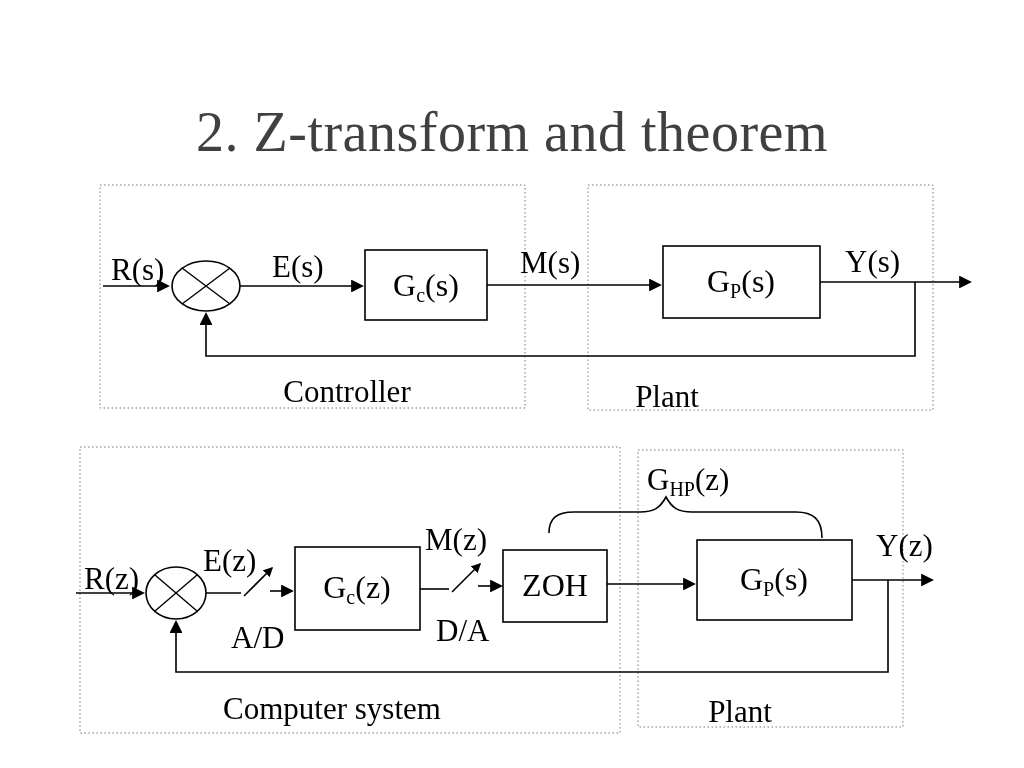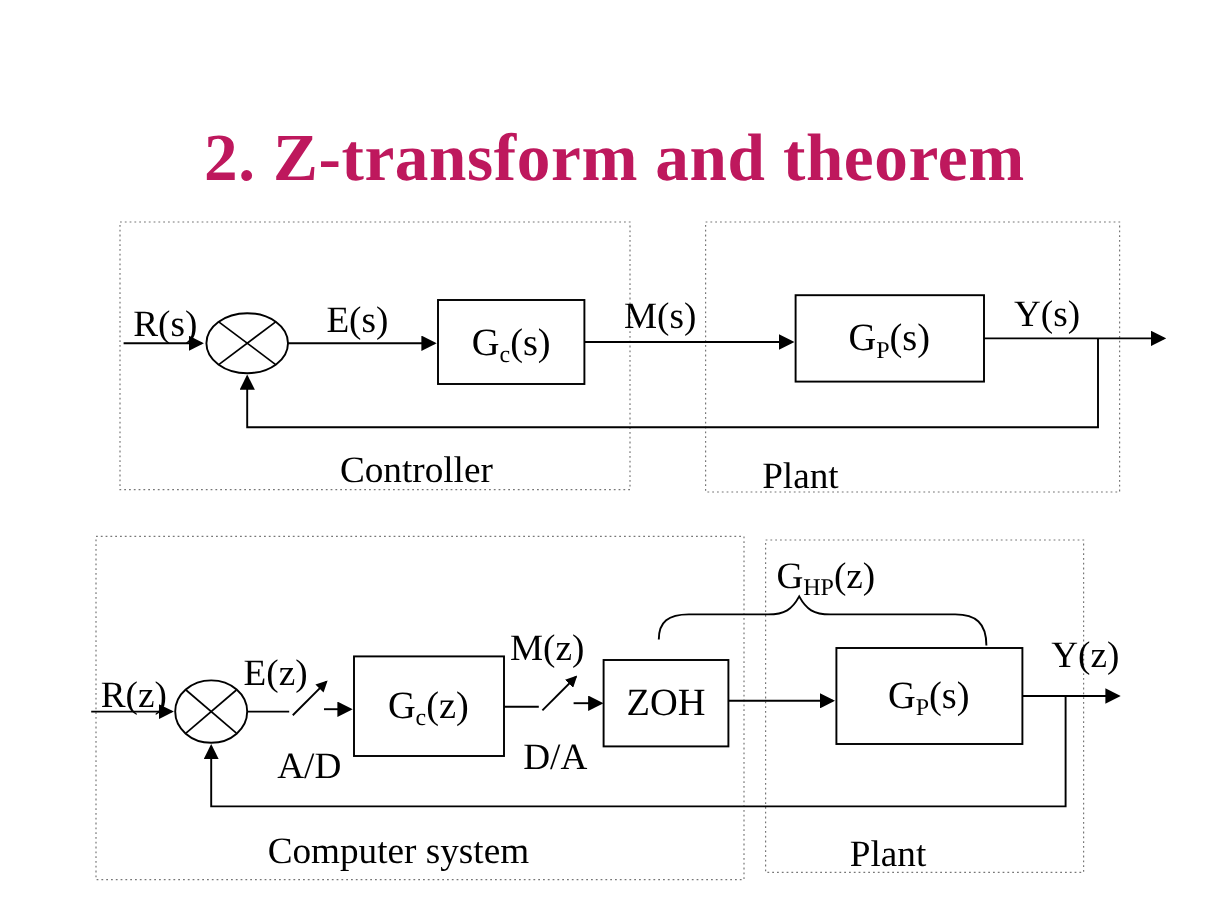--- a/index.html
+++ b/index.html
@@ -10,22 +10,22 @@
     overflow:hidden;
     font-family:"Liberation Serif", serif;
   }
   .title {
     position:absolute;
     top:100px; left:0;
     width:100%;
     margin:0;
     text-align:center;
     font-size:56px;
-    font-weight:700;
-    color:#be185d;
+    font-weight:400;
+    color:#404040;
     letter-spacing:0.5px;
   }
   svg.diagram { position:absolute; top:0; left:0; }
   svg text { font-family:"Liberation Serif", serif; fill:#000; }
   svg text.lbl { font-size:31px; }
   svg text.blk { font-size:32px; }
   svg tspan.sub { font-size:20px; }
   .wire { stroke:#000; stroke-width:1.6; fill:none; }
   .xline { stroke:#000; stroke-width:1.4; fill:none; }
   .block { stroke:#000; stroke-width:1.6; fill:#ffffff; }

